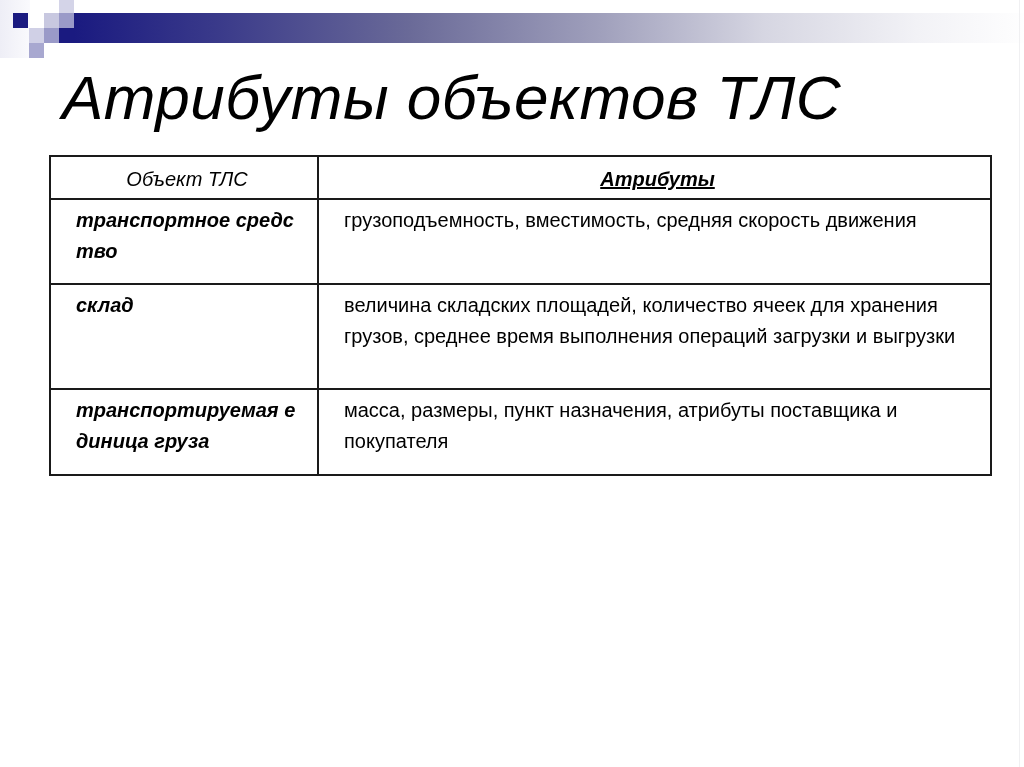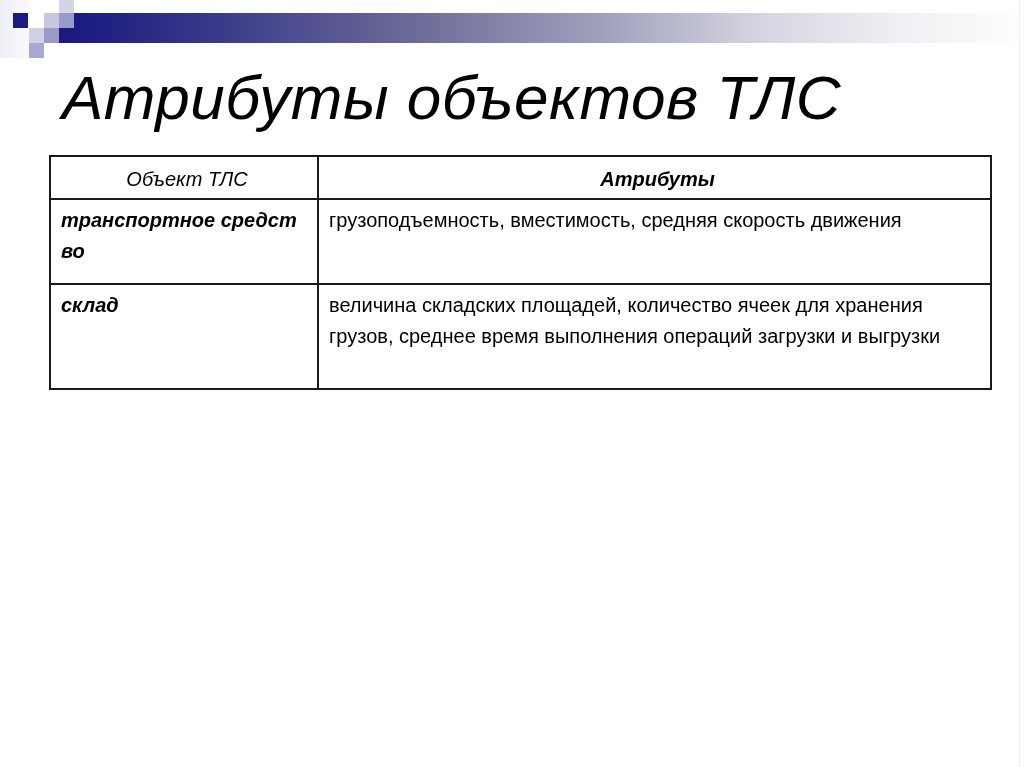--- a/index.html
+++ b/index.html
@@ -64,23 +64,23 @@
     table.tls col.c1 { width: 268px; }
     table.tls col.c2 { width: 673px; }
     table.tls th {
       height: 37px;
       padding: 4px 4px 0 10px;
       font-style: italic;
       text-align: center;
       line-height: 36px;
     }
     table.tls th.h1 { font-weight: normal; }
-    table.tls th.h2 { font-weight: bold; }
+    table.tls th.h2 { font-weight: bold; text-decoration: underline; }
     table.tls td {
-      padding: 5px 10px 0 10px;
+      padding: 5px 10px 0 25px;
       border-radius: 29px;
     }
     table.tls td.obj {
       font-weight: bold;
       font-style: italic;
       word-break: break-all;
     }
     tr.r1 td { height: 78px; }
     tr.r2 td { height: 98px; }
     tr.r3 td { height: 98px; }
@@ -119,14 +119,18 @@
   </thead>
   <tbody>
     <tr class="r1">
       <td class="obj">транспортное средство</td>
       <td>грузоподъемность, вместимость, средняя скорость движения</td>
     </tr>
     <tr class="r3">
       <td class="obj">склад</td>
       <td>величина складских площадей, количество ячеек для хранения грузов, среднее время выполнения операций загрузки и выгрузки</td>
     </tr>
+    <tr class="r5">
+      <td class="obj">транспортируемая единица груза</td>
+      <td>масса, размеры, пункт назначения, атрибуты поставщика и покупателя</td>
+    </tr>
   </tbody>
 </table>
 
 </body></html>

